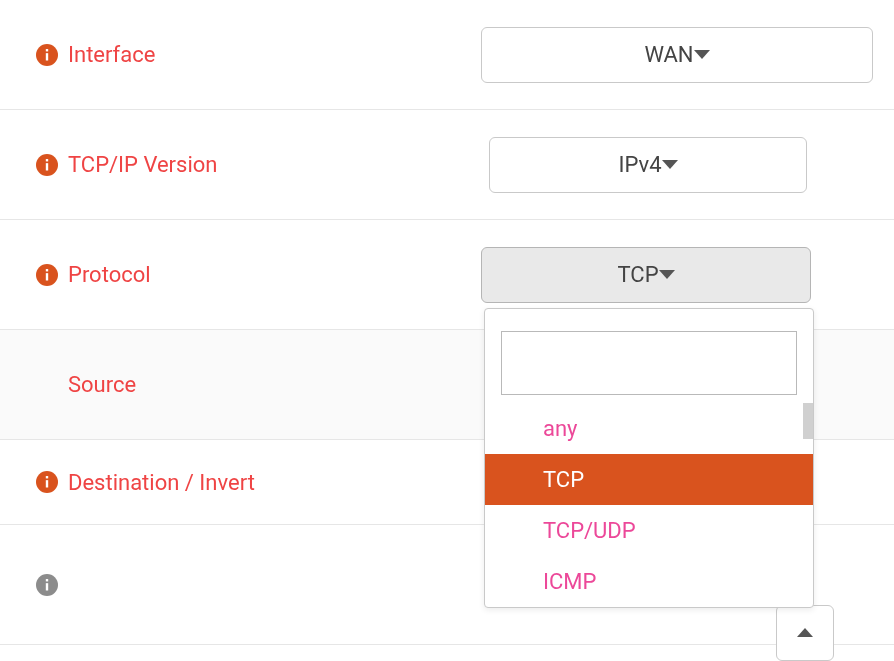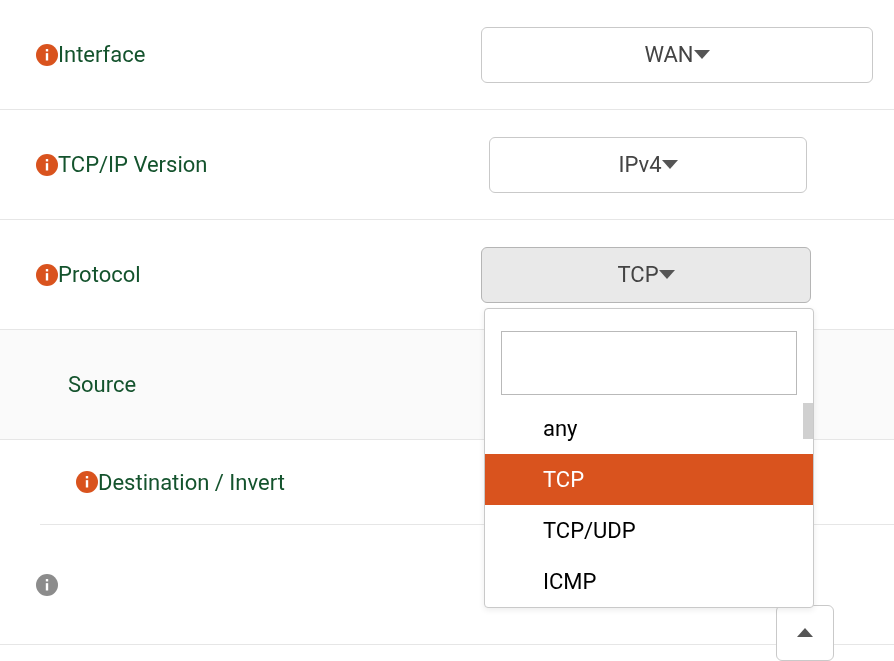--- a/index.html
+++ b/index.html
@@ -18,21 +18,22 @@
     border-bottom: 1px solid #e6e6e6;
     padding: 0 30px 0 36px;
     background: #fff;
     position: relative;
   }
   .row.alt { background: #fafafa; }
   .label-cell {
     flex: 0 0 445px;
     display: flex;
     align-items: center;
-    color: #14532d;
+    gap: 10px;
+    color: #ef4444;
     text-align: center;
   }
   .info-icon {
     width: 22px; height: 22px;
     display: inline-flex; align-items: center; justify-content: center;
     flex-shrink: 0;
   }
   .info-icon svg { width: 22px; height: 22px; }
   .info-orange svg circle { fill: #d9531e; }
   .info-gray   svg circle { fill: #8c8c8c; }
@@ -106,21 +107,21 @@
     position: absolute;
     right: 0; top: 0;
     width: 10px; height: 36px;
     background: #d0d0d0;
   }
   .dropdown .opt {
     height: 51px;
     display: flex;
     align-items: center;
     padding-left: 58px;
-    color: #000000;
+    color: #ec4899;
     cursor: pointer;
   }
   .dropdown .opt.selected {
     background: #d9531e;
     color: #fff;
   }
 
   
   .dest-peek {
     position: absolute;
@@ -195,21 +196,21 @@
   </div>
 </div>
 
 <div class="row alt">
   <div class="label-cell" style="padding-left:32px;">
     <span>Source</span>
   </div>
   <div class="control-cell"></div>
 </div>
 
-<div class="row" style="min-height:85px;margin-left:40px;">
+<div class="row" style="min-height:85px;">
   <div class="label-cell">
     <span class="info-icon info-orange">
       <svg viewBox="0 0 24 24">
           <circle cx="12" cy="12" r="12"></circle>
           <rect x="10.7" y="10" width="2.6" height="8" fill="#fff"></rect>
           <rect x="10.7" y="5.5" width="2.6" height="2.6" fill="#fff"></rect>
         </svg>
     </span>
     <span>Destination / Invert</span>
   </div>

